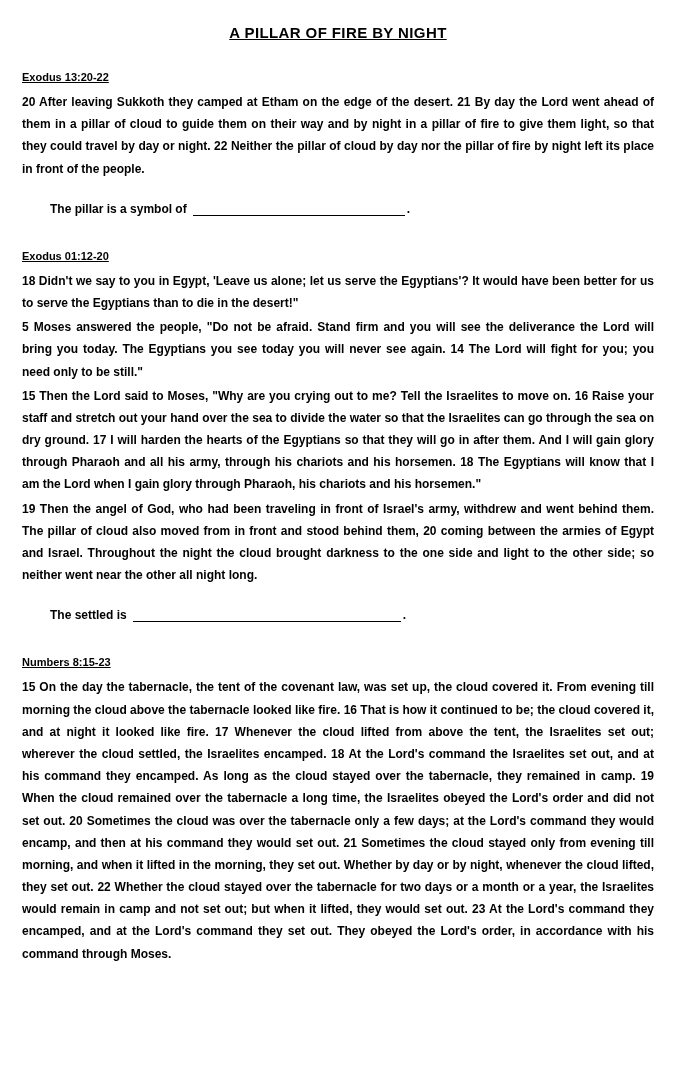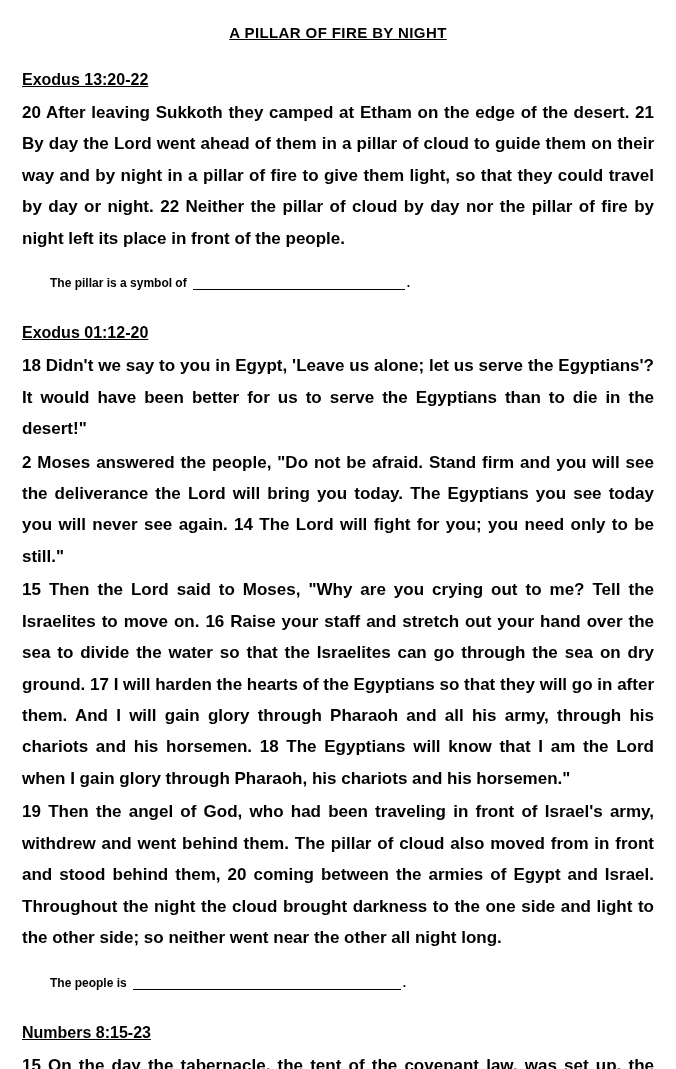--- a/index.html
+++ b/index.html
@@ -27,27 +27,27 @@
     font-size: 15px;
     letter-spacing: 0.4px;
     text-decoration: underline;
     margin: 6px 0 30px 0;
   }
   .section {
     margin-bottom: 4px;
   }
   .section-heading {
     font-weight: bold;
-    font-size: 16px;
+    font-size: 11px;
     text-decoration: underline;
     margin: 0 0 8px 0;
   }
   .para {
     font-weight: bold;
-    font-size: 17px;
+    font-size: 12px;
     line-height: 1.85;
     text-align: justify;
     margin: 0 0 2px 0;
   }
 
   .answer-line {
     display: flex;
     align-items: flex-start;
     font-weight: bold;
     font-size: 12px;
@@ -88,26 +88,26 @@
       <span class="blank w1" placeholder=""></span>
       <span class="period">.</span>
     </div>
   </div>
 
   <div class="section-gap"></div>
 
   <div class="section">
     <div class="section-heading">Exodus 01:12-20</div>
     <p class="para">18 Didn't we say to you in Egypt, 'Leave us alone; let us serve the Egyptians'? It would have been better for us to serve the Egyptians than to die in the desert!"</p>
-    <p class="para">2 Moses answered the people, "Do not be afraid. Stand firm and you will see the deliverance the Lord will bring you today. The Egyptians you see today you will never see again. 14 The Lord will fight for you; you need only to be still."</p>
+    <p class="para">5 Moses answered the people, "Do not be afraid. Stand firm and you will see the deliverance the Lord will bring you today. The Egyptians you see today you will never see again. 14 The Lord will fight for you; you need only to be still."</p>
     <p class="para">15 Then the Lord said to Moses, "Why are you crying out to me? Tell the Israelites to move on. 16 Raise your staff and stretch out your hand over the sea to divide the water so that the Israelites can go through the sea on dry ground. 17 I will harden the hearts of the Egyptians so that they will go in after them. And I will gain glory through Pharaoh and all his army, through his chariots and his horsemen. 18 The Egyptians will know that I am the Lord when I gain glory through Pharaoh, his chariots and his horsemen."</p>
     <p class="para">19 Then the angel of God, who had been traveling in front of Israel's army, withdrew and went behind them. The pillar of cloud also moved from in front and stood behind them, 20 coming between the armies of Egypt and Israel. Throughout the night the cloud brought darkness to the one side and light to the other side; so neither went near the other all night long.</p>
 
     <div class="answer-line">
-      <span class="prompt">The people is</span>
+      <span class="prompt">The settled is</span>
       <span class="blank w2" placeholder=""></span>
       <span class="period">.</span>
     </div>
   </div>
 
   <div class="section-gap"></div>
 
   <div class="section">
     <div class="section-heading">Numbers 8:15-23</div>
     <p class="para">15 On the day the tabernacle, the tent of the covenant law, was set up, the cloud covered it. From evening till morning the cloud above the tabernacle looked like fire. 16 That is how it continued to be; the cloud covered it, and at night it looked like fire. 17 Whenever the cloud lifted from above the tent, the Israelites set out; wherever the cloud settled, the Israelites encamped. 18 At the Lord's command the Israelites set out, and at his command they encamped. As long as the cloud stayed over the tabernacle, they remained in camp. 19 When the cloud remained over the tabernacle a long time, the Israelites obeyed the Lord's order and did not set out. 20 Sometimes the cloud was over the tabernacle only a few days; at the Lord's command they would encamp, and then at his command they would set out. 21 Sometimes the cloud stayed only from evening till morning, and when it lifted in the morning, they set out. Whether by day or by night, whenever the cloud lifted, they set out. 22 Whether the cloud stayed over the tabernacle for two days or a month or a year, the Israelites would remain in camp and not set out; but when it lifted, they would set out. 23 At the Lord's command they encamped, and at the Lord's command they set out. They obeyed the Lord's order, in accordance with his command through Moses.</p>

